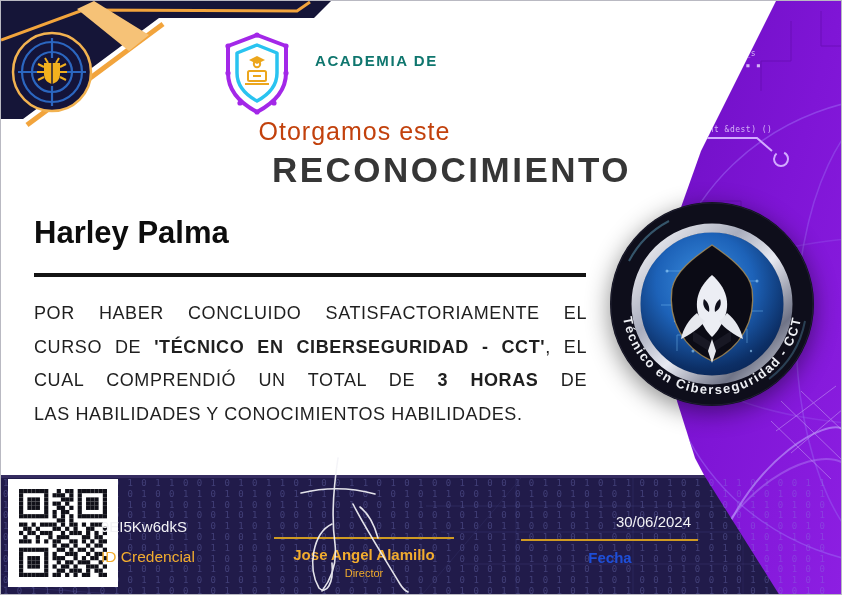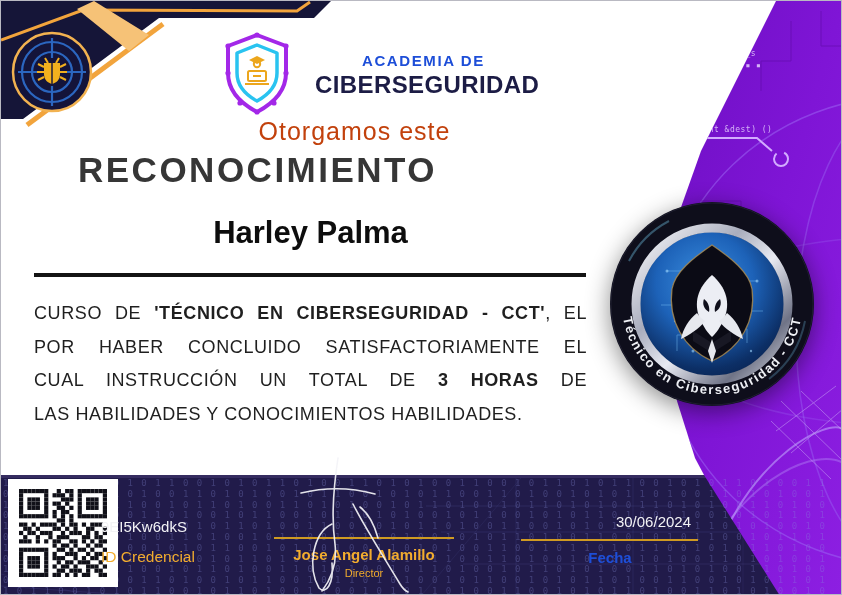--- a/index.html
+++ b/index.html
@@ -17,29 +17,29 @@
   
   .purple{position:absolute;left:0;top:0;z-index:3;pointer-events:none;}
   .codeline{font-family:"DejaVu Sans Mono",monospace;fill:#d5b3f7;font-size:8px;letter-spacing:.5px;}
 
   
   .topdeco{position:absolute;left:0;top:0;z-index:5;}
 
   
   .logo-shield{position:absolute;left:218px;top:30px;z-index:6;}
   .logo-text{position:absolute;left:314px;top:51px;z-index:6;}
-  .logo-line1{font-size:15px;font-weight:bold;letter-spacing:1.6px;color:#1d4ed8;margin-left:47px;}
+  .logo-line1{font-size:15px;font-weight:bold;letter-spacing:1.6px;color:#0f766e;}
   .logo-line2{font-size:24px;font-weight:800;letter-spacing:.4px;color:#1c1c45;margin-top:2px;}
 
   
   .intro{position:absolute;left:33px;top:116px;width:553px;text-align:center;transform:translateX(44px);
          font-size:25px;font-weight:300;letter-spacing:1px;color:#c2410c;z-index:6;}
-  .title{position:absolute;left:33px;top:149px;width:553px;text-align:left;transform:translateX(44px);
+  .title{position:absolute;left:33px;top:149px;width:553px;text-align:right;transform:translateX(44px);
          font-size:35px;font-weight:800;letter-spacing:2.5px;color:#363636;z-index:6;}
-  .recipient{position:absolute;left:33px;top:214px;width:553px;text-align:center;
+  .recipient{position:absolute;left:33px;top:214px;width:553px;
          font-size:31px;font-weight:bold;color:#0d0d0d;z-index:6;}
   .rule{position:absolute;left:33px;top:272px;width:552px;height:4px;background:#141414;z-index:6;}
 
   
   .bodytext{position:absolute;left:33px;top:296px;width:553px;z-index:6;
             font-size:18px;color:#1f1f1f;letter-spacing:.6px;}
   .bline{height:33.5px;line-height:33.5px;text-align:justify;text-align-last:justify;white-space:normal;}
   .bline.last{text-align:left;text-align-last:left;}
   .bld{font-weight:bold;}
 
@@ -176,32 +176,31 @@
     <path d="M38,14 L58,22 V42 C58,55 49,64 38,70 C27,64 18,55 18,42 V22 Z" fill="none" stroke="#29c3f0" stroke-width="3.5" stroke-linejoin="round"></path>
     <g stroke="#eca61c" stroke-width="2" fill="none">
       <circle cx="38" cy="33" r="3.2"></circle>
       <path d="M30,29 L38,25 L46,29 L38,33 Z" fill="#eca61c" stroke="none"></path>
       <rect x="29" y="40" width="18" height="10" rx="1.5"></rect>
       <path d="M26,53 H50 M34,45 H42"></path>
     </g>
   </svg>
   <div class="logo-text">
     <div class="logo-line1">ACADEMIA DE</div>
-    <div class="logo-line2">CIBERSEGURIDAD</div>
   </div>
 
   <div class="intro">Otorgamos este</div>
   <div class="title">RECONOCIMIENTO</div>
   <div class="recipient">Harley Palma</div>
   <div class="rule"></div>
 
   <div class="bodytext">
+    <div class="bline"><span>POR HABER CONCLUIDO SATISFACTORIAMENTE EL</span></div>
     <div class="bline"><span>CURSO DE </span><span class="bld">'TÉCNICO EN CIBERSEGURIDAD - CCT'</span><span>, EL</span></div>
-    <div class="bline"><span>POR HABER CONCLUIDO SATISFACTORIAMENTE EL</span></div>
-    <div class="bline"><span>CUAL INSTRUCCIÓN UN TOTAL DE </span><span class="bld">3 HORAS</span><span> DE</span></div>
+    <div class="bline"><span>CUAL COMPRENDIÓ UN TOTAL DE </span><span class="bld">3 HORAS</span><span> DE</span></div>
     <div class="bline last"><span>LAS HABILIDADES Y CONOCIMIENTOS HABILIDADES.</span></div>
   </div>
 
   <svg class="badge" width="206" height="206" viewBox="0 0 206 206">
     <defs>
       <radialGradient id="discG" cx=".45" cy=".35" r=".75">
         <stop offset="0" stop-color="#3c8fe0"></stop>
         <stop offset=".45" stop-color="#1d62b8"></stop>
         <stop offset=".8" stop-color="#0c2f66"></stop>
         <stop offset="1" stop-color="#081f4a"></stop>

